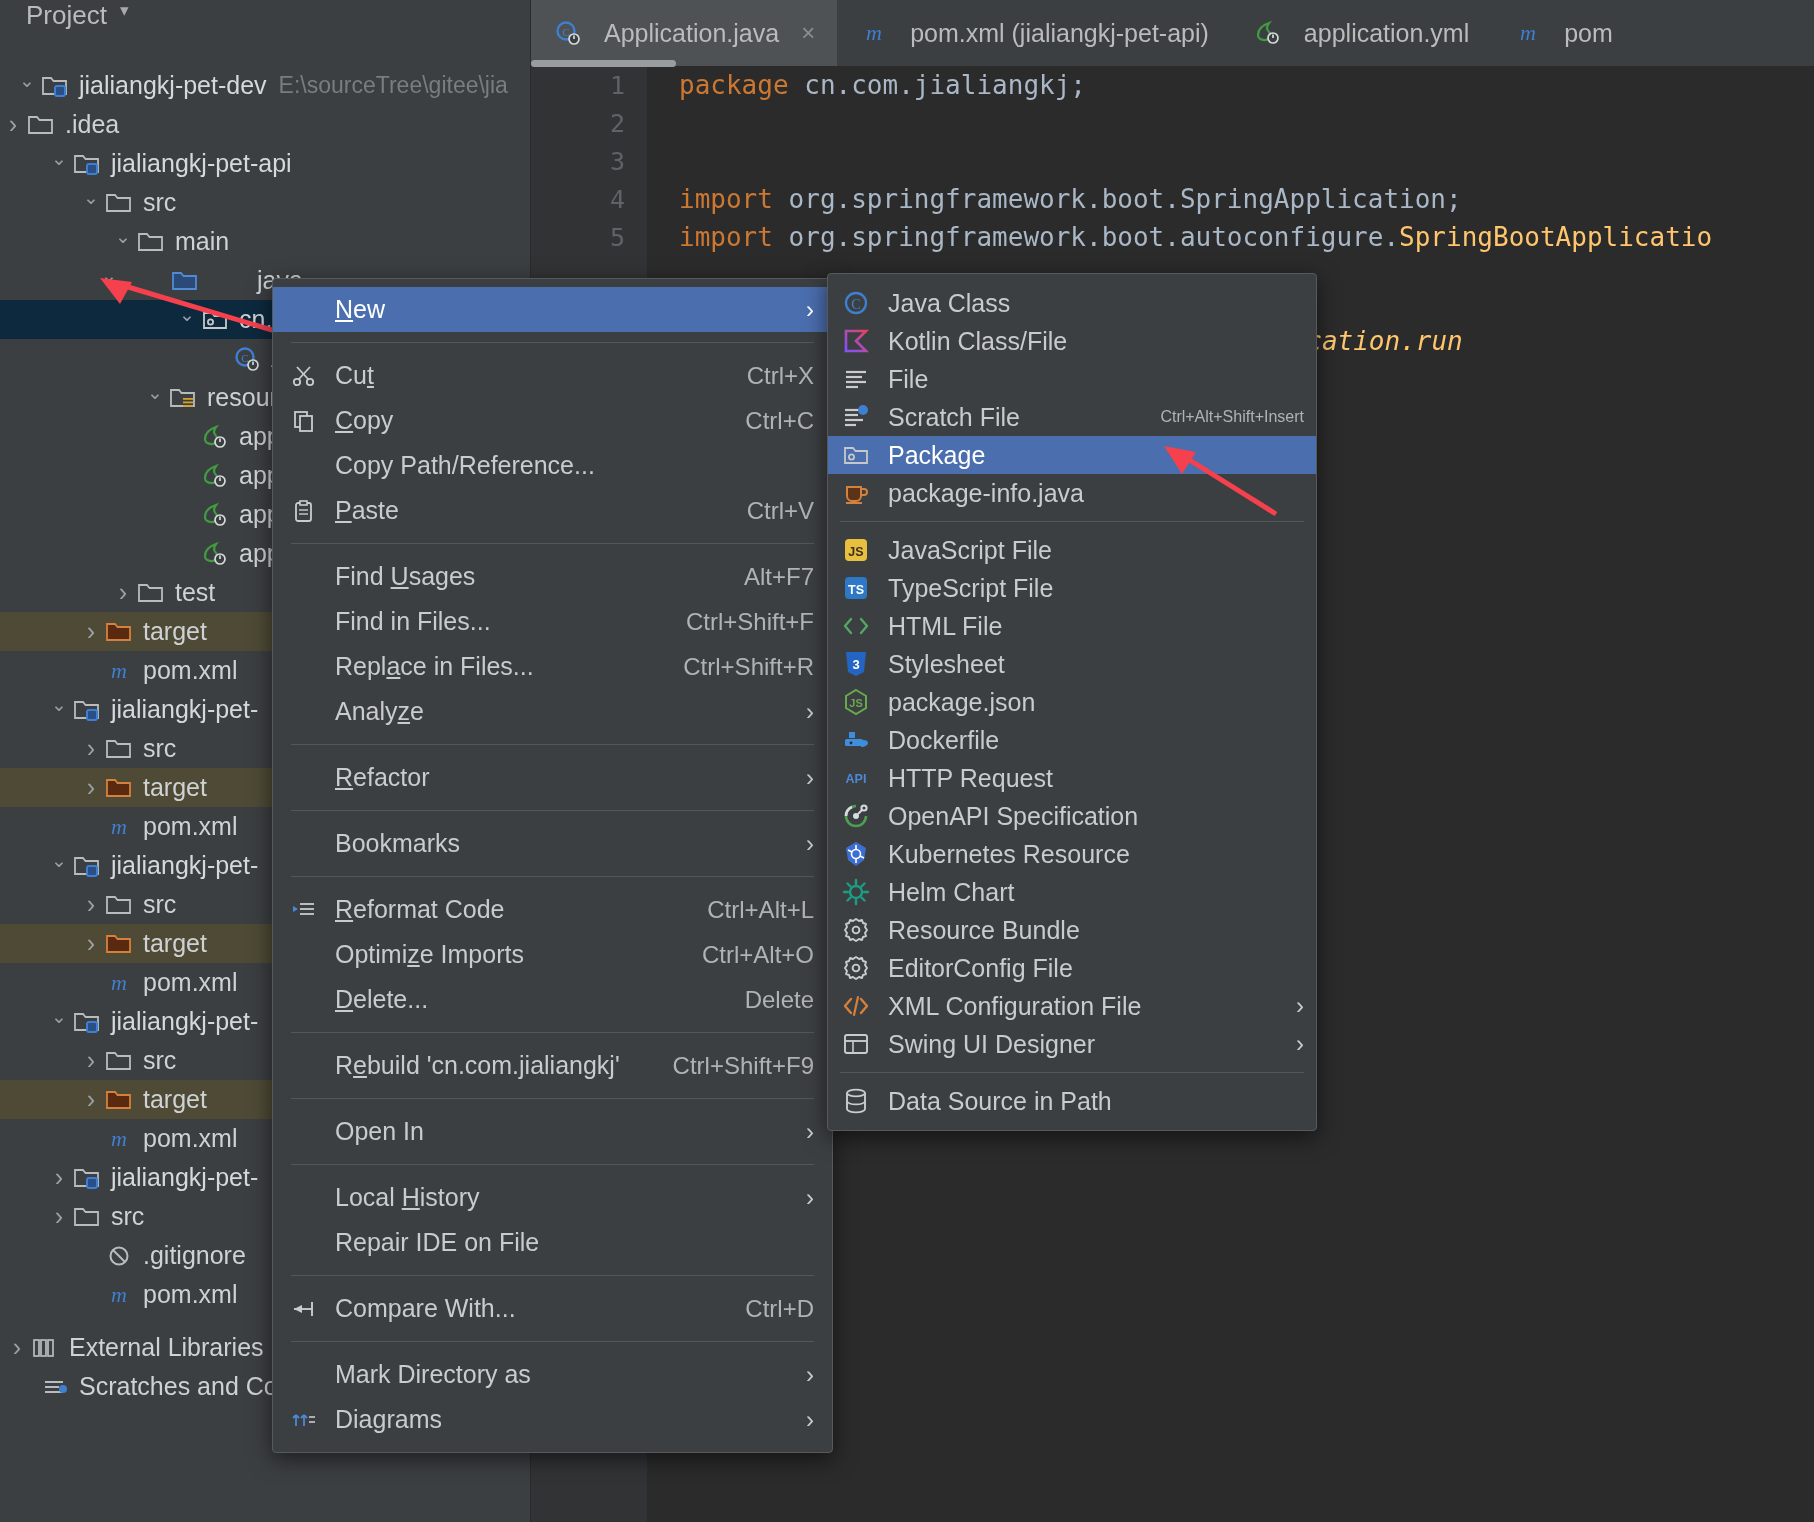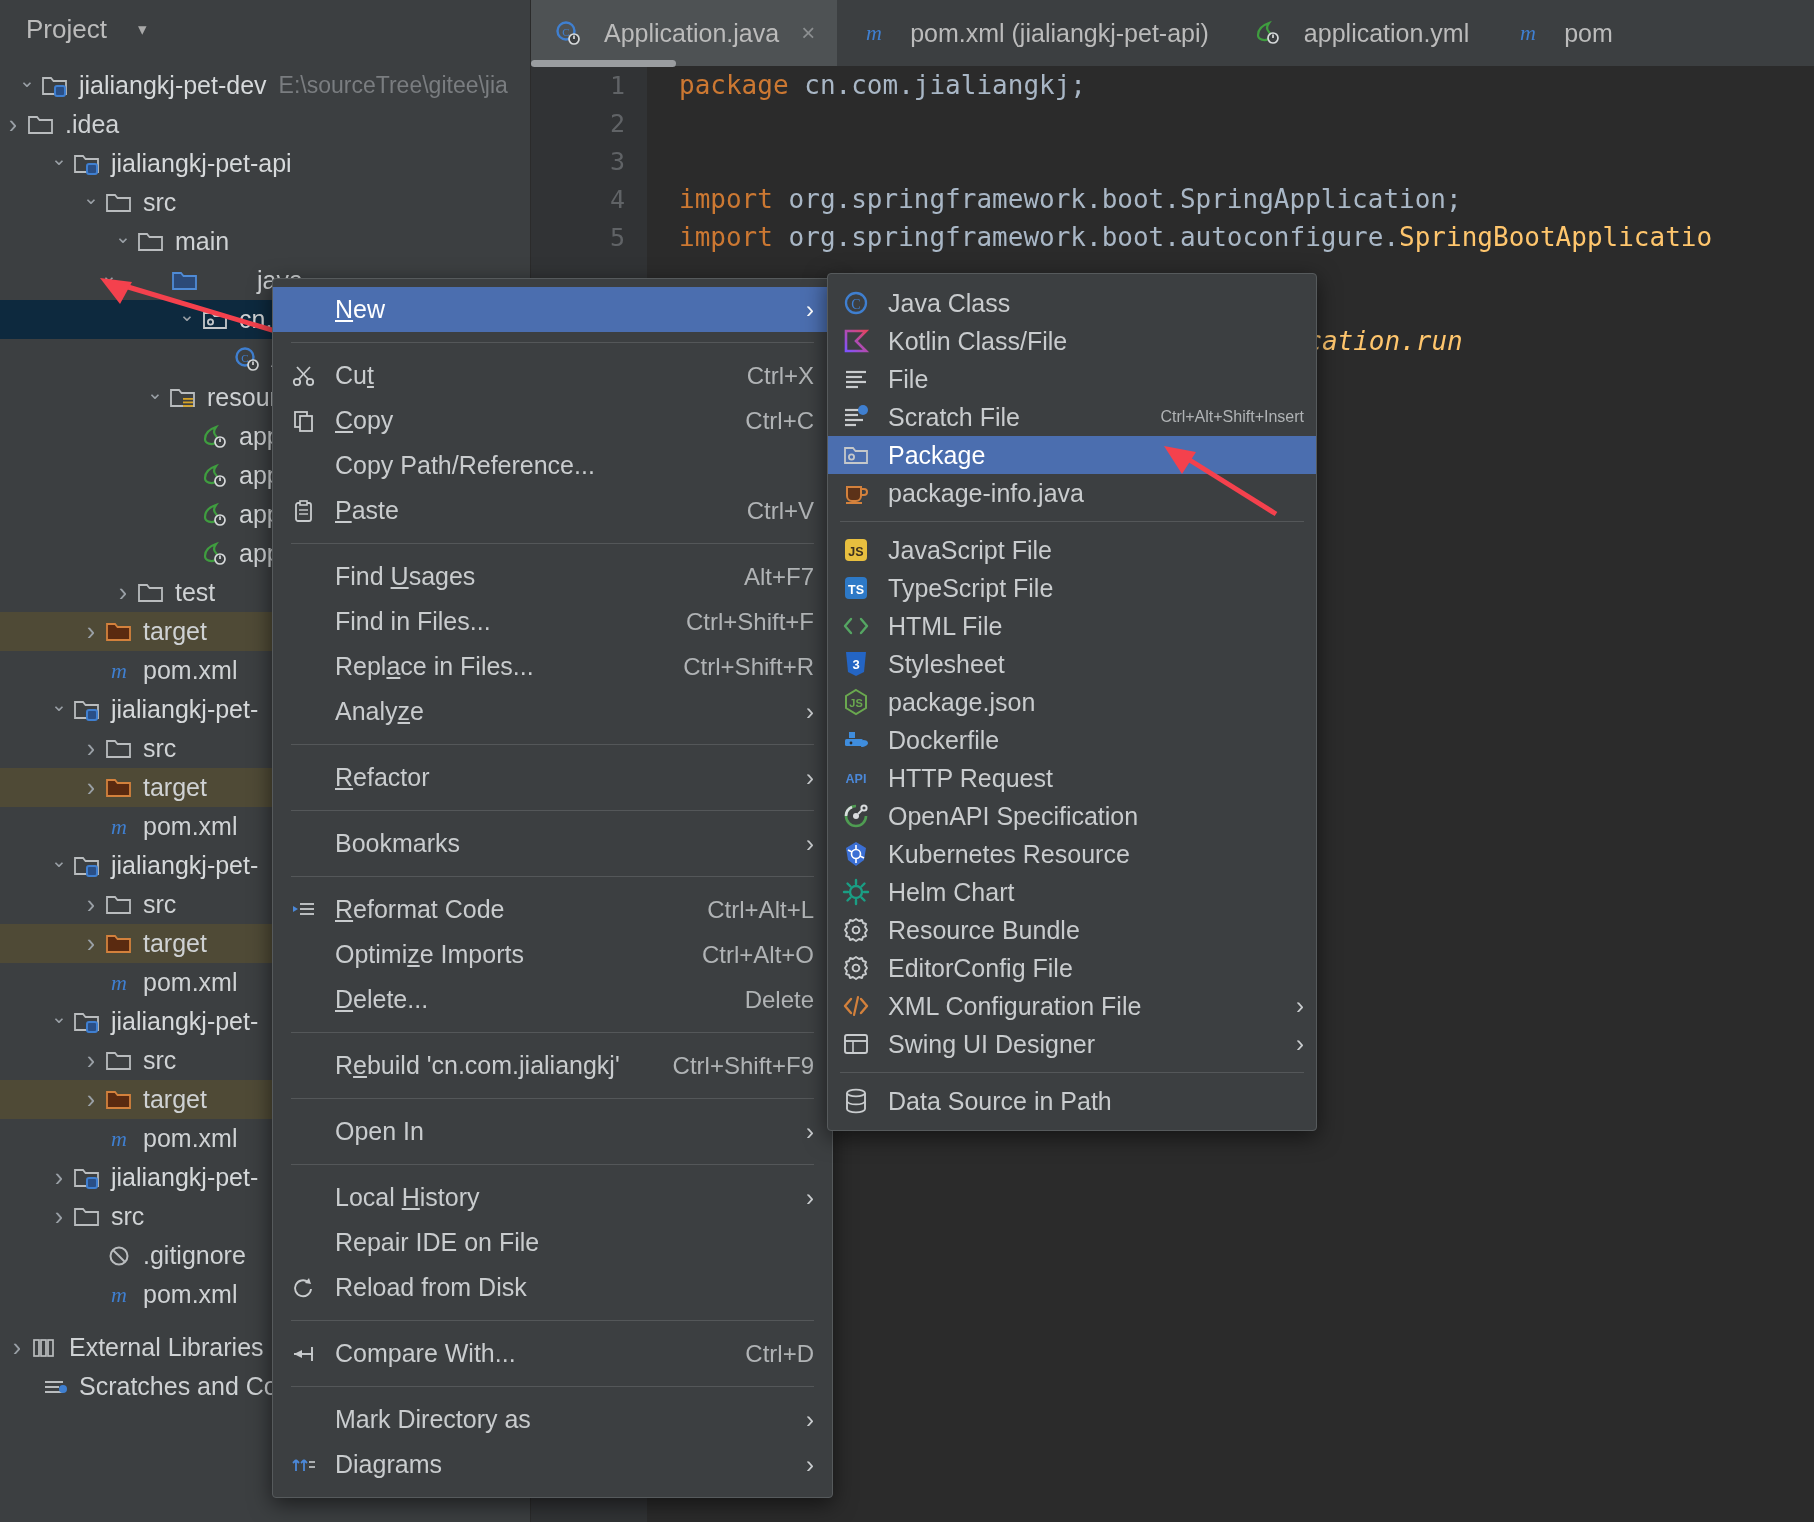--- a/index.html
+++ b/index.html
@@ -11,22 +11,22 @@
   }
   #root { position: relative; width: 1814px; height: 1522px; background: #3c3f41; }
 
   
   #sidebar {
     position: absolute; left: 0; top: 0; width: 531px; height: 1522px;
     background: #3c3f41; border-right: 1px solid #2b2b2b;
     overflow: hidden;
   }
   #project-header {
-    height: 58px; display: flex; align-items: center; padding-left: 26px;
-    color: #bbbbbb; font-size: 26px; gap: 18px;
+    height: 58px; display: flex; align-items: flex-start; padding-left: 26px;
+    color: #bbbbbb; font-size: 26px;
   }
   #project-header .chev { margin-left: 13px; font-size: 17px; color: #a9a9a9; }
 
   .tree { padding-top: 8px; }
   .trow {
     position: relative; height: 39px; display: flex; align-items: center;
     color: #cfd2d4; font-size: 25px; white-space: nowrap;
   }
   .trow.sel-blue { background: #0d293e; }
   .trow.sel-target { background: #4f4a36; }
@@ -679,31 +679,20 @@
       <div class="msep"></div>
       <div class="mi">
         <span class="mi-ico"></span>
         <span class="mi-label">Local <u>H</u>istory</span>
         <span class="mi-sub">›</span>
       </div>
       <div class="mi">
         <span class="mi-ico"></span>
         <span class="mi-label">Repair IDE on File</span>
       </div>
-      <div class="mi">
-        <span class="mi-ico">
-          <span class="ico">
-            <svg width="26" height="24" viewBox="0 0 26 24">
-        <path d="M20 13a8 8 0 1 1-3-7" fill="none" stroke="#c9ccce" stroke-width="1.9"></path>
-        <polygon points="18,2 20,8 14,7" fill="#c9ccce"></polygon>
-            </svg>
-          </span>
-        </span>
-        <span class="mi-label">Reload from Disk</span>
-      </div>
       <div class="msep"></div>
       <div class="mi">
         <span class="mi-ico">
           <span class="ico">
             <svg width="26" height="24" viewBox="0 0 26 24">
         <line x1="3" y1="12" x2="22" y2="12" stroke="#c9ccce" stroke-width="1.9"></line>
         <polygon points="3,12 11,8 11,16" fill="#c9ccce"></polygon>
         <line x1="21" y1="5" x2="21" y2="19" stroke="#c9ccce" stroke-width="1.9"></line>
             </svg>
           </span>

